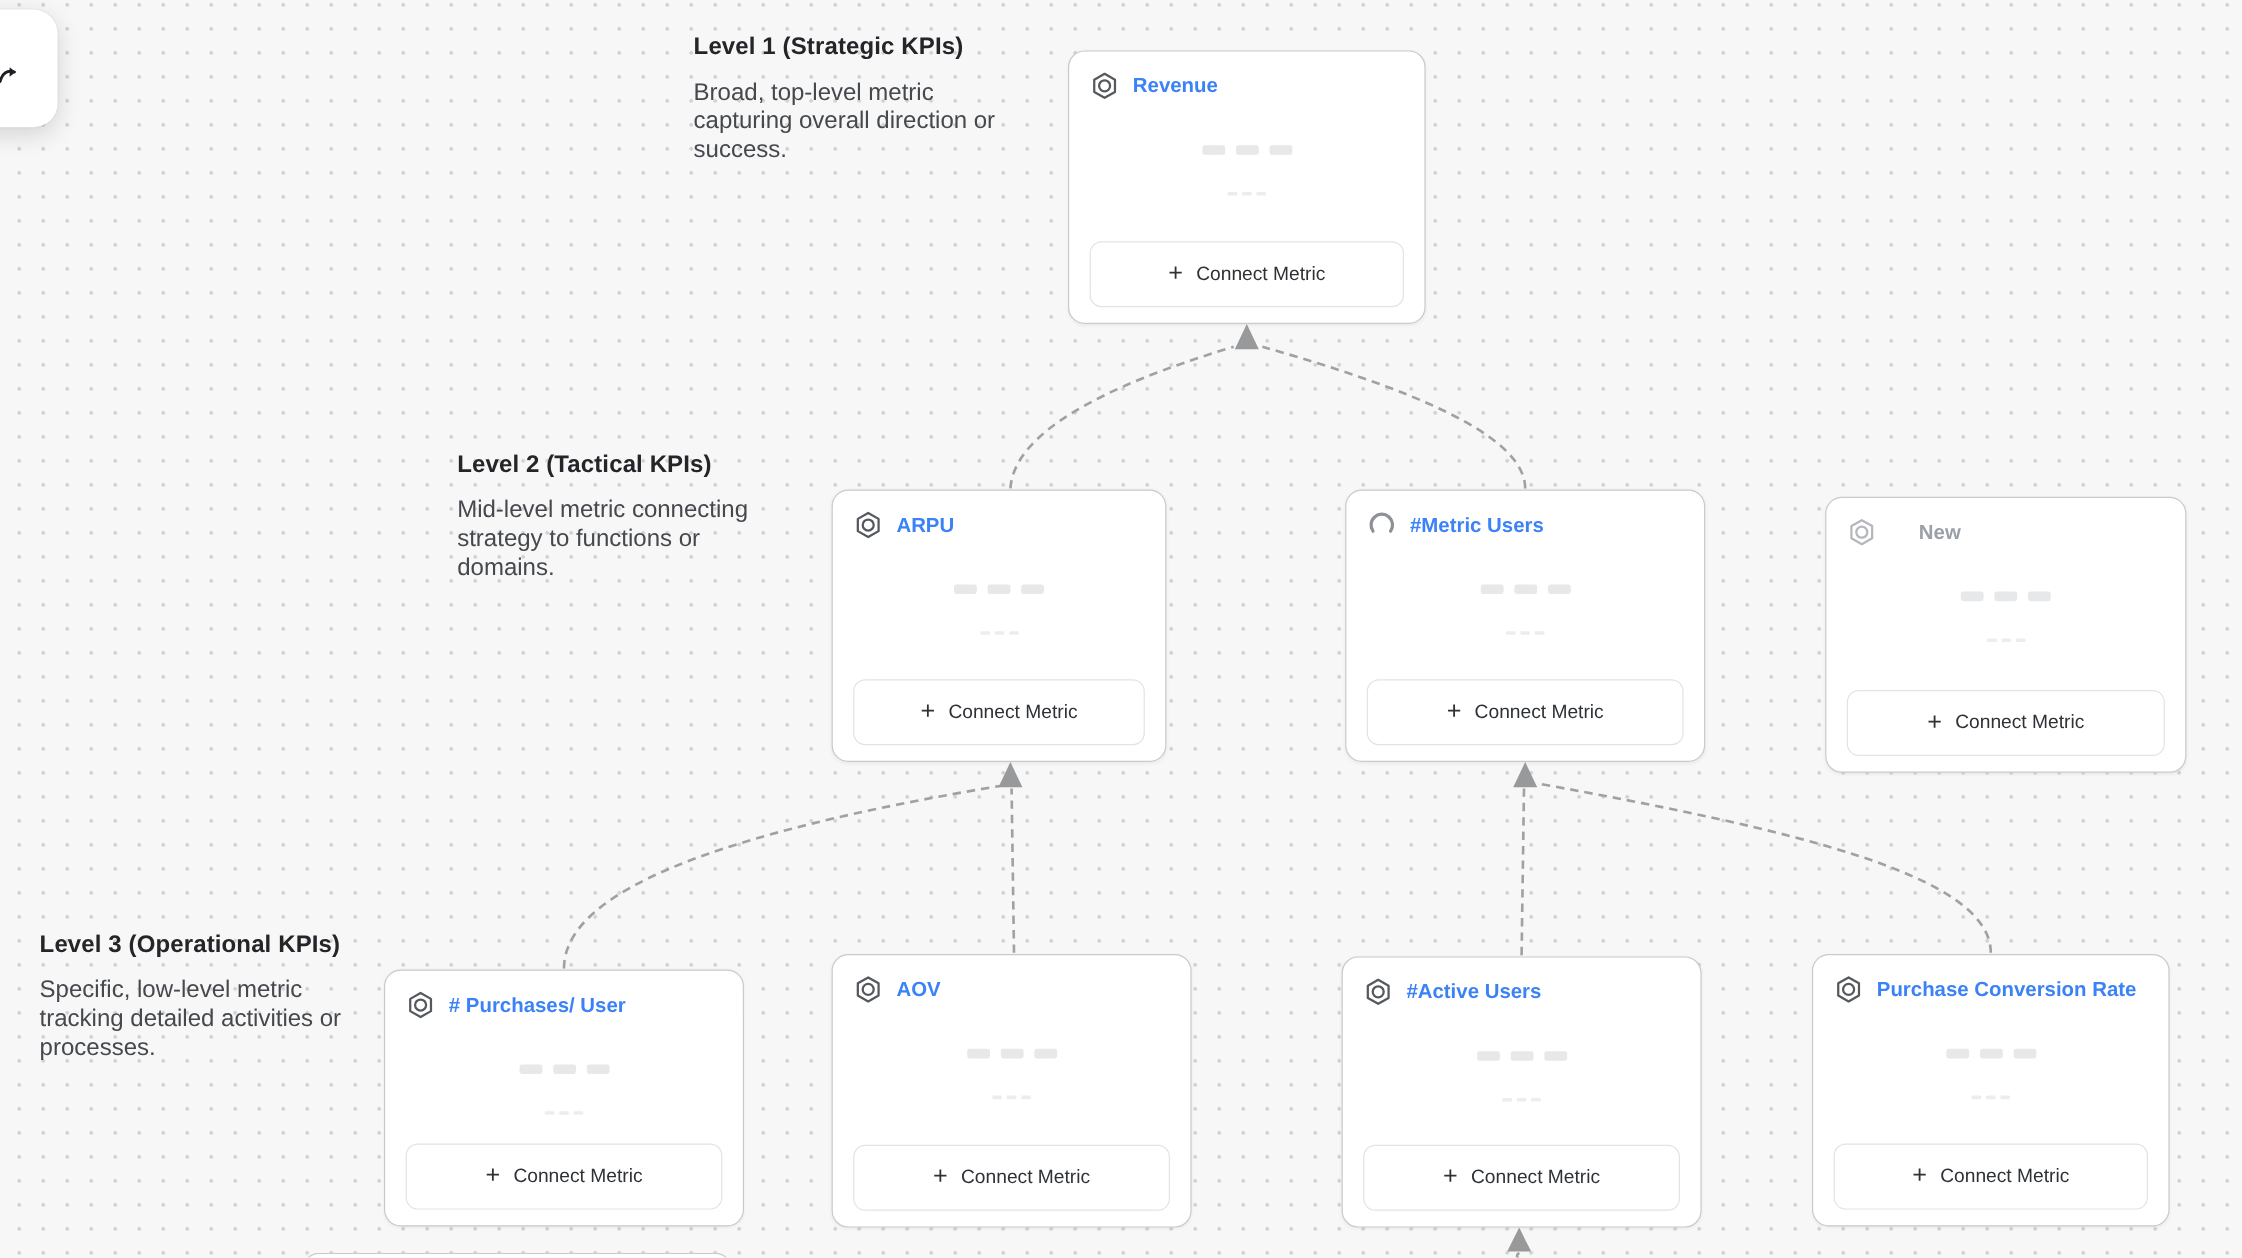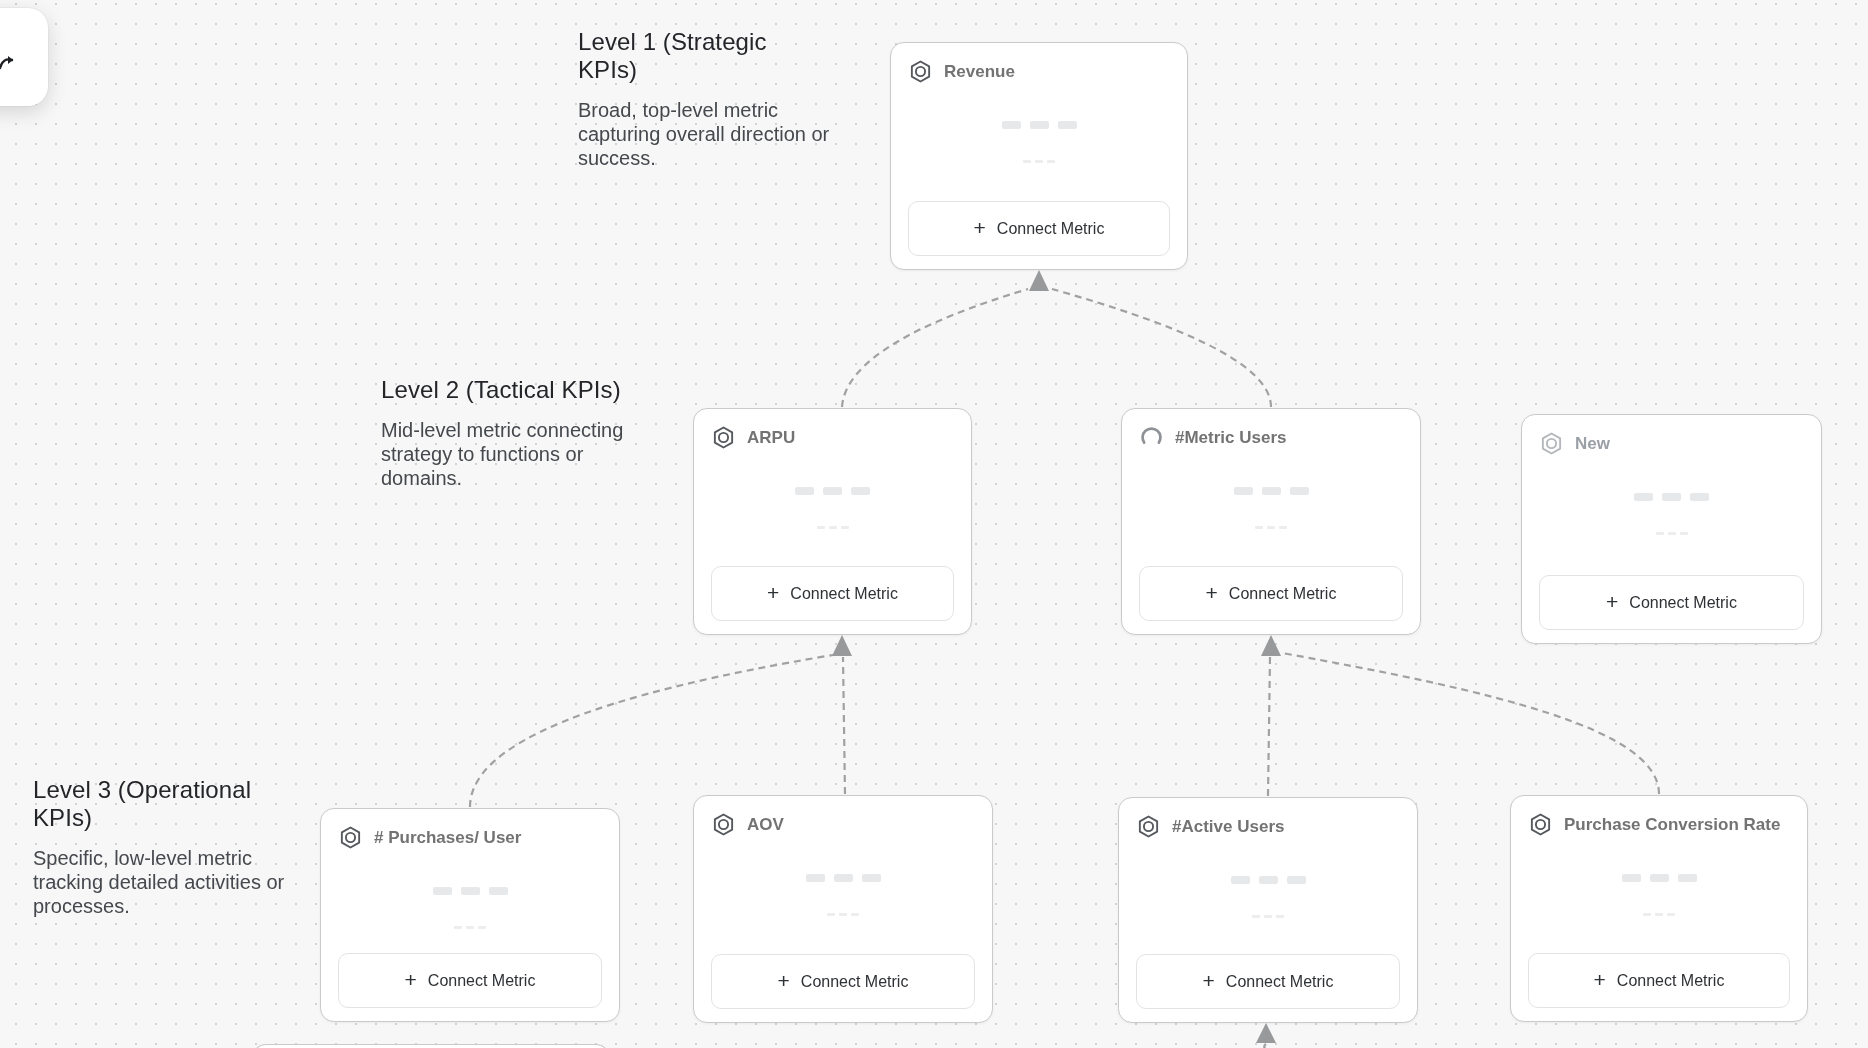--- a/index.html
+++ b/index.html
@@ -5,31 +5,31 @@
   html,body{margin:0;padding:0;}
   body{font-family:"Liberation Sans", sans-serif;}
   #canvas{
     position:relative;width:1868px;height:1048px;overflow:hidden;
     background-color:#f7f7f7;
     background-image:radial-gradient(circle,#d2d2d2 1.3px,transparent 1.5px);
     background-size:20px 20px;background-position:6px 14px;
   }
   
   .level-header{position:absolute;}
-  .level-title{font-size:24px;font-weight:400;color:#232529;letter-spacing:.1px;}
+  .level-title{font-size:20px;font-weight:700;color:#232529;letter-spacing:.1px;}
   .level-desc{margin-top:14px;font-size:20px;line-height:24px;color:#45484d;}
   
   .card{
     position:absolute;background:#fff;border:1.5px solid #c9cacc;border-radius:14px;
     box-shadow:0 1px 3px rgba(0,0,0,.05);box-sizing:border-box;padding:0;text-align:left;cursor:default;
   }
   .card-header{position:absolute;left:17px;top:16px;display:flex;align-items:center;gap:11px;}
   .card-icon{width:25px;height:25px;display:inline-flex;flex:0 0 auto;}
-  .card-title{font-size:17px;font-weight:700;color:#737373;white-space:nowrap;}
-  .card.muted .card-title{color:#9ba0a7;}
+  .card-title{font-size:17px;font-weight:700;color:#3b82f6;white-space:nowrap;}
+  .card.muted .card-title{color:#9ba0a7;margin-left:24px;}
   .card.muted .card-icon svg{stroke:#b4b7bc;}
   .card-icon svg{stroke:#55585d;}
   
   .skeleton{position:absolute;left:0;right:0;top:78px;display:flex;flex-direction:column;align-items:center;gap:31px;}
   .sk-row{display:flex;gap:9px;align-items:center;}
   .sk-bar{width:19px;height:8px;border-radius:2px;background:#e7e8e9;}
   .sk-dash{width:8px;height:3px;border-radius:1px;background:#ededee;}
   
   .connect-btn{
     position:absolute;left:17px;right:17px;bottom:13px;height:55px;

